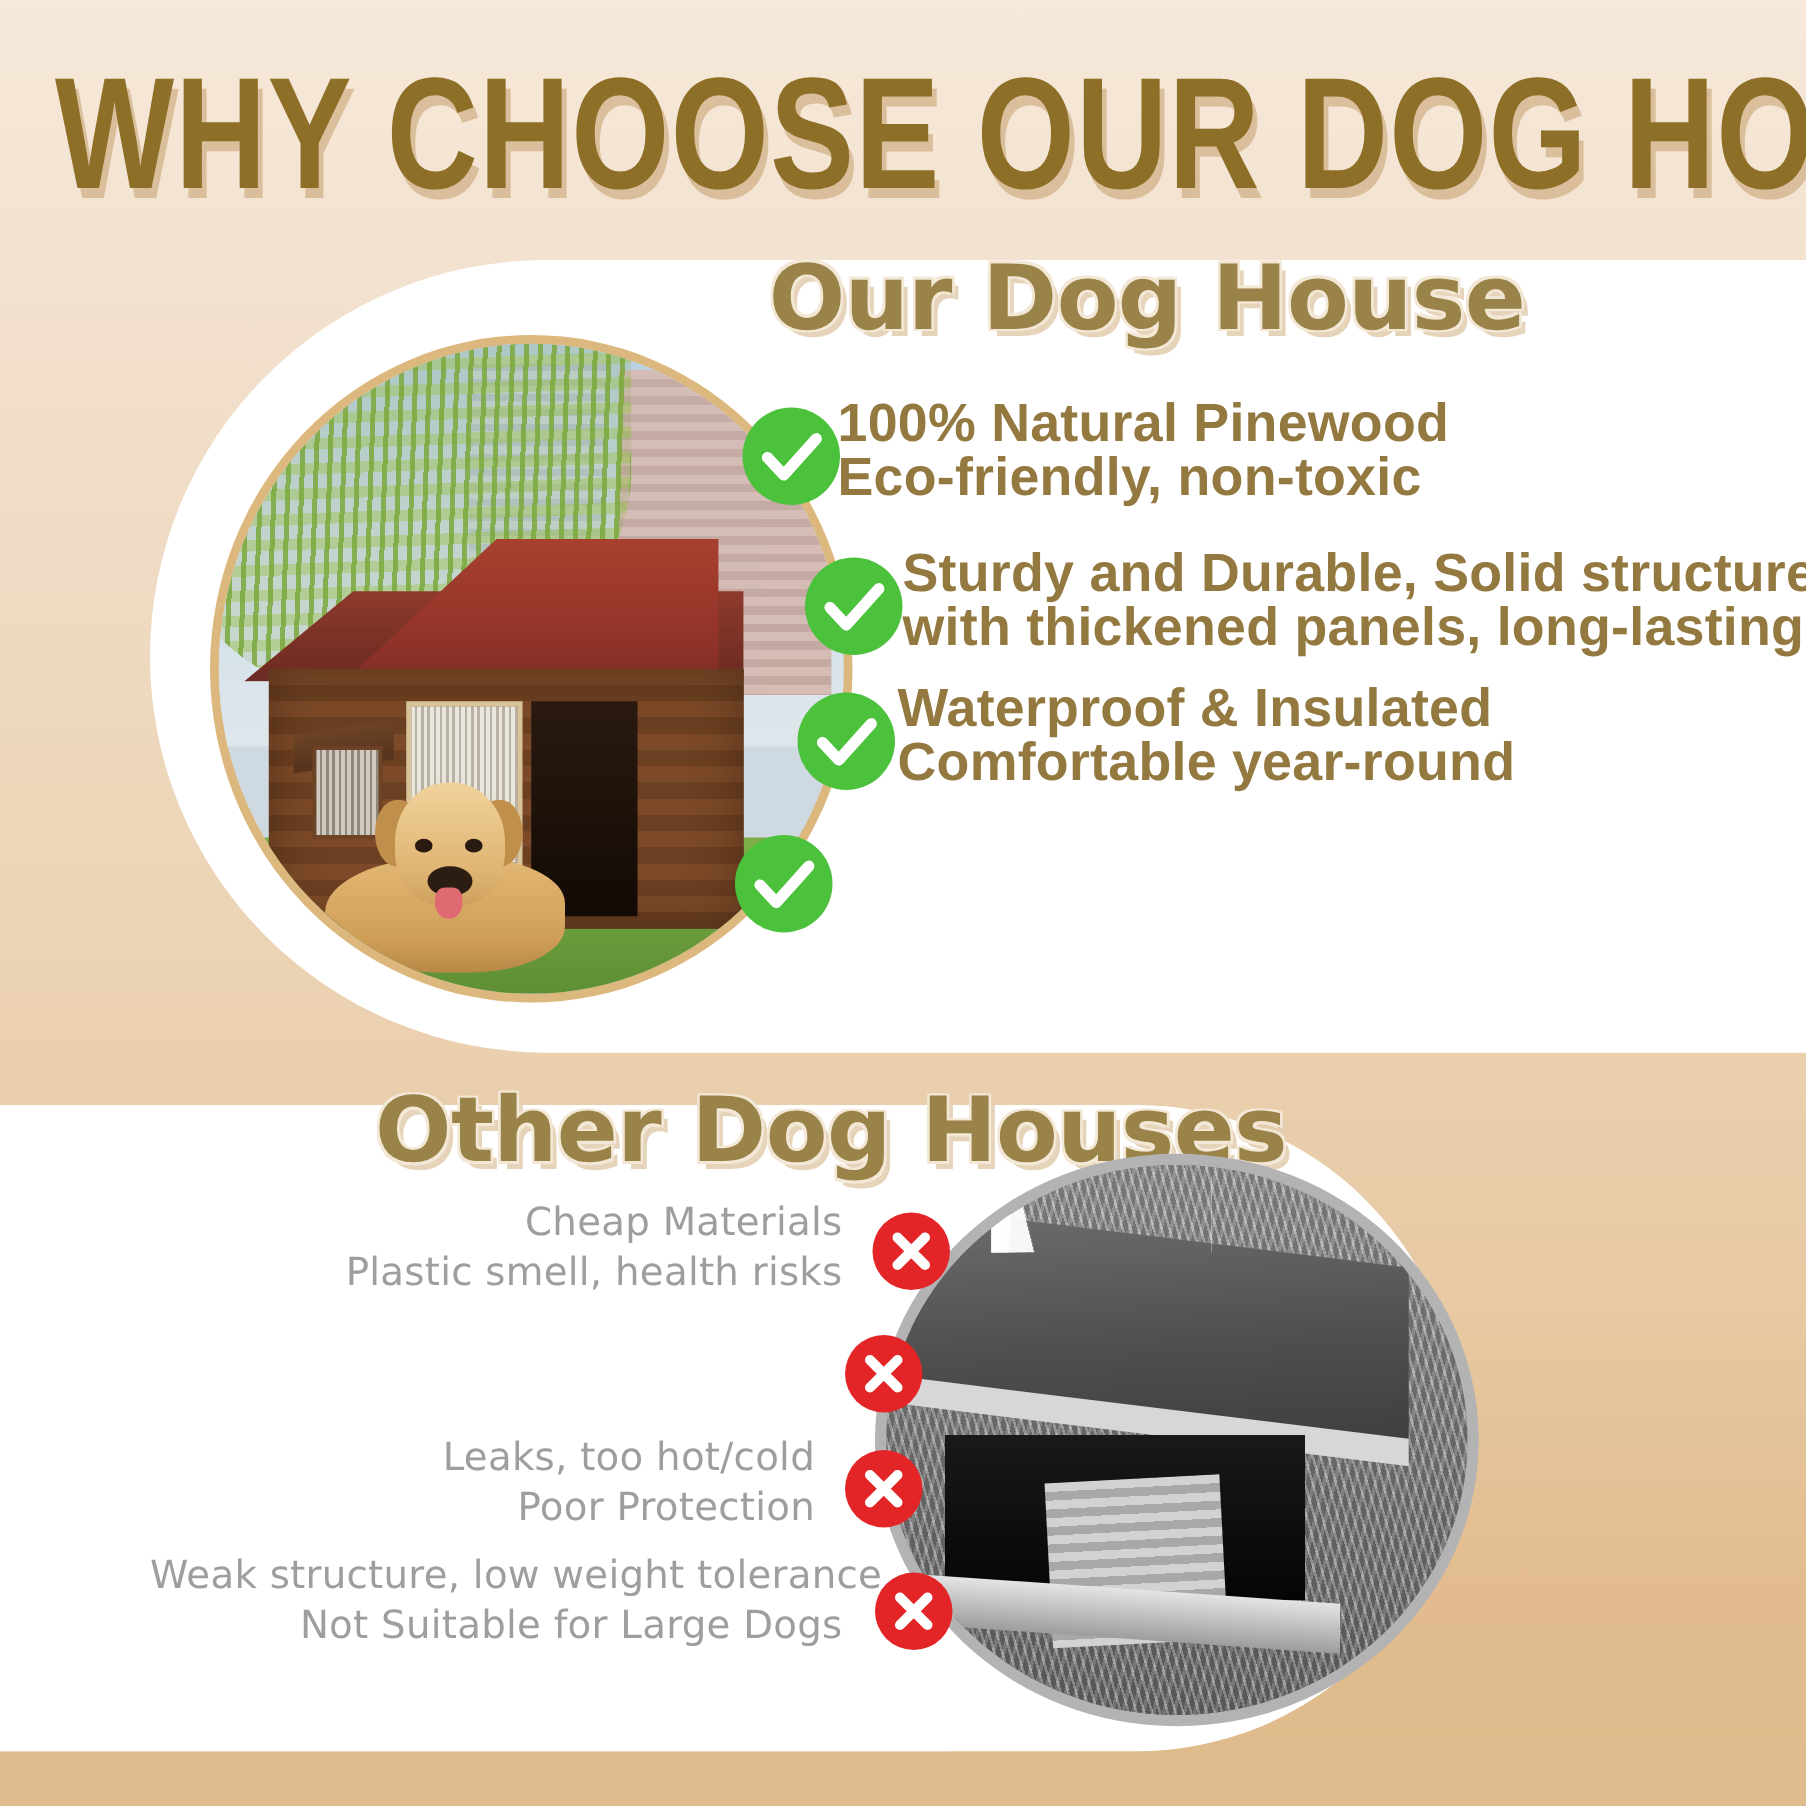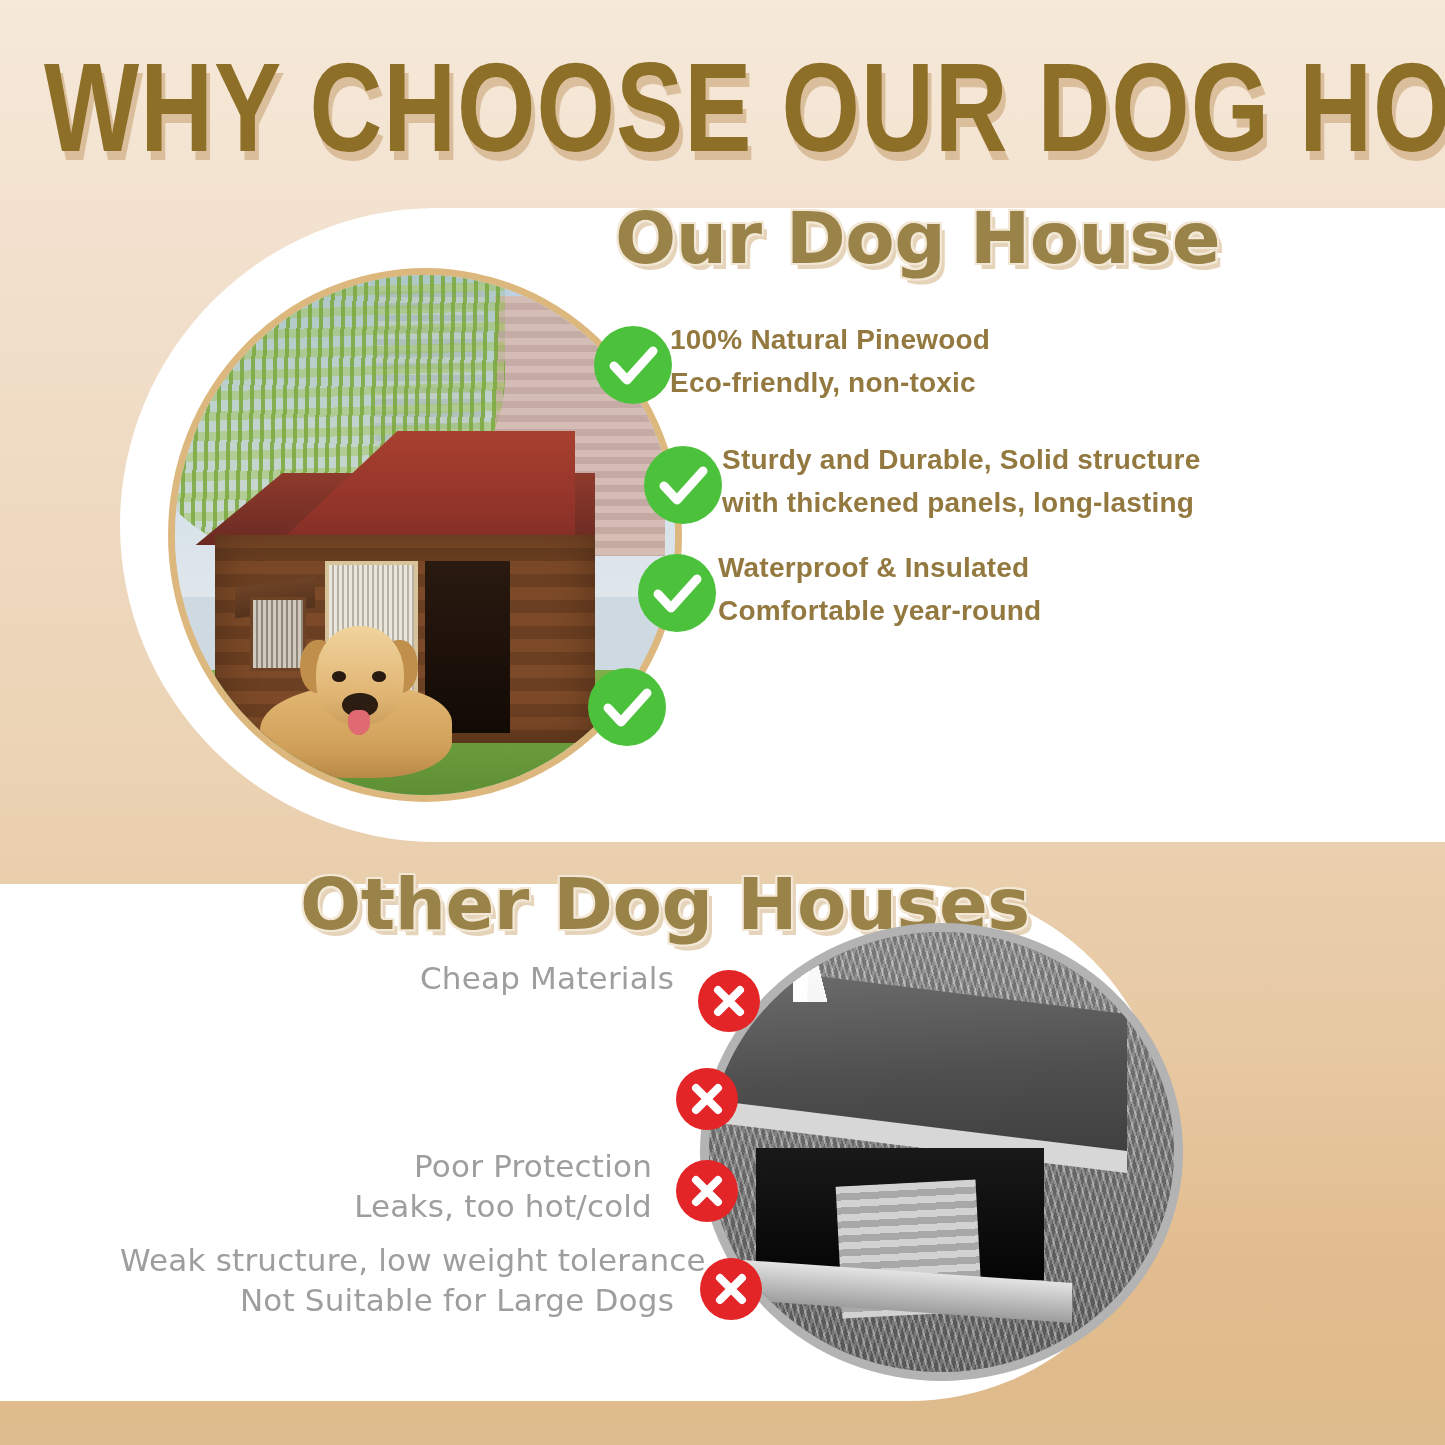--- a/index.html
+++ b/index.html
@@ -286,21 +286,21 @@
     left: 0;
     width: 78px;
     height: 78px;
     border-radius: 50%;
     background: #4cc23c;
   }
   .check-badge svg { display: block; }
   .pro-text {
     font-family: "Liberation Sans Narrow", "Liberation Sans", sans-serif;
     font-weight: bold;
-    font-size: 28px;
+    font-size: 43px;
     line-height: 43px;
     color: #93793f;
     letter-spacing: 0.2px;
     white-space: nowrap;
   }
 
   .pro-1 .check-badge { top: 8px; left: 4px; }
   .pro-1 .pro-text   { padding-left: 80px; padding-top: 0px; }
   .pro-2 .check-badge { top: 16px; left: 54px; }
   .pro-2 .pro-text   { padding-left: 132px; padding-top: 8px; }
@@ -445,40 +445,41 @@
     <div class="plank"></div>
     <div class="base"></div>
     <div class="debris"></div>
   </div>
 
   <div class="cons">
 
     <div class="con-item con-1">
       <div class="con-text">
         <div>Cheap Materials</div>
+        <div>Plastic smell, health risks</div>
       </div>
       <div class="x-badge">
         <svg width="62" height="62" viewBox="0 0 62 62">
           <path d="M20 20 L42 42 M42 20 L20 42" fill="none" stroke="#ffffff" stroke-width="8" stroke-linecap="round"></path>
         </svg>
       </div>
     </div>
 
     <div class="con-item con-2">
       <div class="x-badge">
         <svg width="62" height="62" viewBox="0 0 62 62">
           <path d="M20 20 L42 42 M42 20 L20 42" fill="none" stroke="#ffffff" stroke-width="8" stroke-linecap="round"></path>
         </svg>
       </div>
     </div>
 
     <div class="con-item con-3">
       <div class="con-text">
+        <div>Leaks, too hot/cold</div>
         <div>Poor Protection</div>
-        <div>Leaks, too hot/cold</div>
       </div>
       <div class="x-badge">
         <svg width="62" height="62" viewBox="0 0 62 62">
           <path d="M20 20 L42 42 M42 20 L20 42" fill="none" stroke="#ffffff" stroke-width="8" stroke-linecap="round"></path>
         </svg>
       </div>
     </div>
 
     <div class="con-item con-4">
       <div class="con-text">

